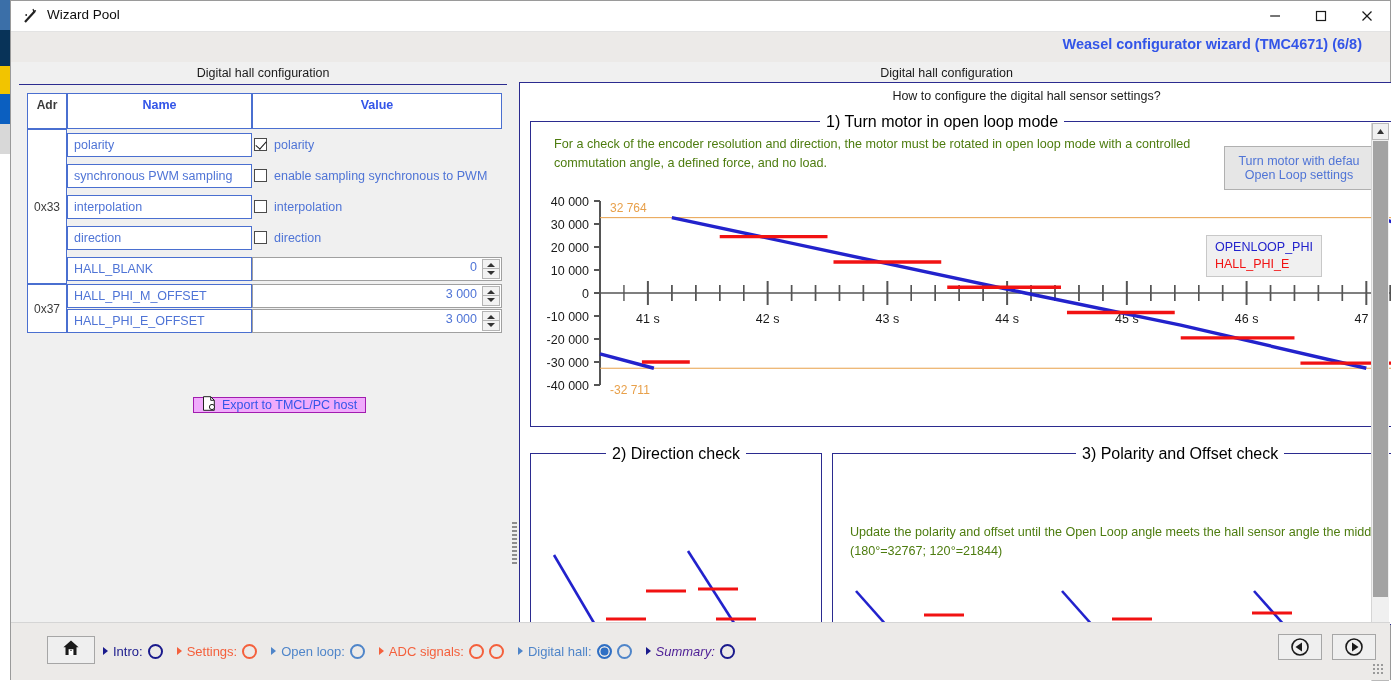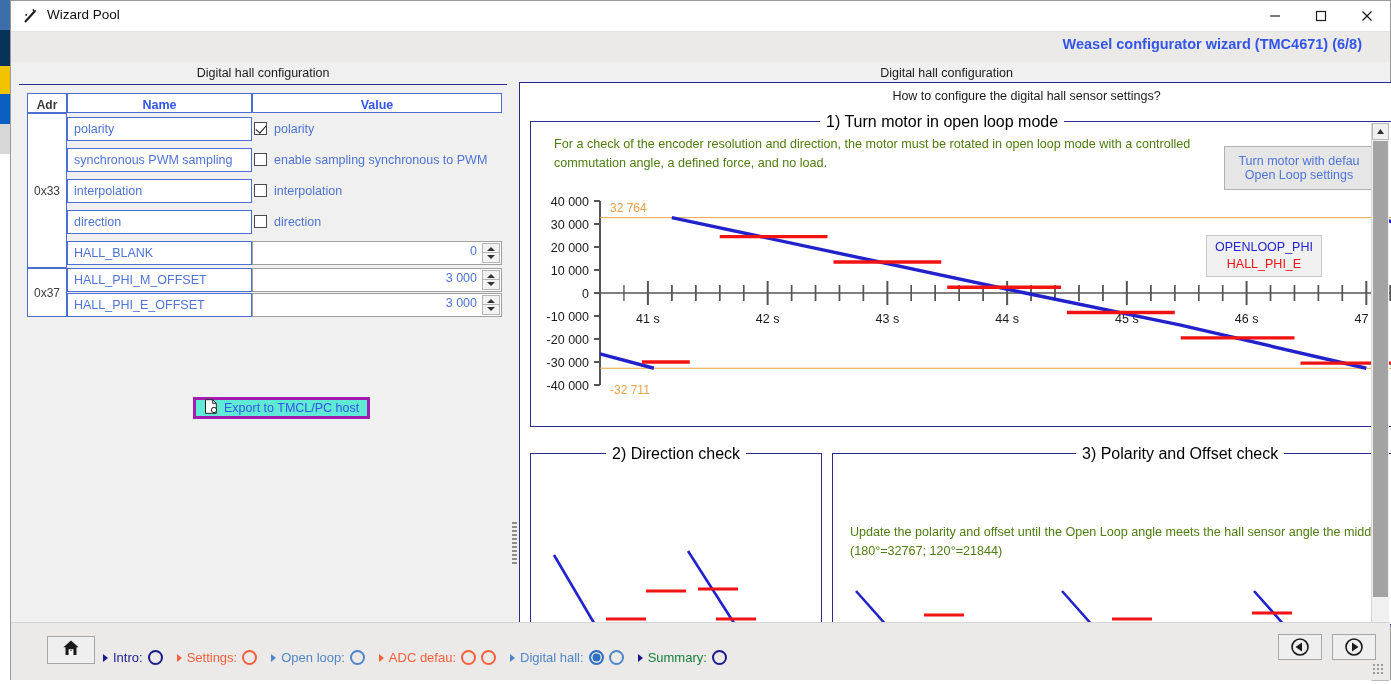--- a/index.html
+++ b/index.html
@@ -41,40 +41,40 @@
   
   #body{position:relative;height:561px;background:#f0f0f0;}
 
   
   #leftpane{position:absolute;left:8px;top:0px;width:488px;height:561px;}
   .grp-title{text-align:center;font-size:12.5px;color:#1a1a1a;padding-top:4px;}
   .grp-line{height:1px;background:#2b2b8f;margin-top:4px;}
   table.cfg{border-collapse:separate;border-spacing:0;margin-top:8px;margin-left:8px;}
   table.cfg td{padding:0;}
   .cell-box{border:1px solid #4a6fd0;box-sizing:border-box;background:#ffffff;}
-  .hdr{height:20px;line-height:22px;text-align:center;font-weight:bold;color:#3355e8;font-size:12.5px;}
+  .hdr{height:36px;line-height:22px;text-align:center;font-weight:bold;color:#3355e8;font-size:12.5px;}
   .adr{width:40px;text-align:center;color:#3b3b3b;font-size:12px;}
   .nm{width:185px;height:24px;line-height:22px;padding-left:6px;color:#4f74d6;font-size:12.5px;
       white-space:nowrap;overflow:hidden;}
   .vcell{width:250px;height:24px;}
   .chkrow{display:flex;align-items:center;height:24px;gap:7px;padding-left:2px;}
   .chk{width:13px;height:13px;border:1px solid #4a4a4a;background:#fff;position:relative;box-sizing:border-box;}
   .chk.on:after{content:"";position:absolute;left:3px;top:0px;width:5px;height:9px;
     border:solid #1a1a1a;border-width:0 1.6px 1.6px 0;transform:rotate(42deg);}
   .chklbl{color:#4f74d6;font-size:12.5px;white-space:nowrap;}
   .spin{position:relative;height:24px;border:1px solid #a0a0a0;background:#fff;box-sizing:border-box;}
   .spin .val{position:absolute;right:24px;top:2px;font-size:12.5px;color:#4f74d6;}
   .spin .arrows{position:absolute;right:1px;top:1px;width:18px;height:20px;
      border:1px solid #b4b4b4;background:#f2f2f2;box-sizing:border-box;}
   .spin .arrows i{position:absolute;left:50%;transform:translateX(-50%);width:0;height:0;}
   .spin .arrows i.up{top:3px;border-left:4px solid transparent;border-right:4px solid transparent;border-bottom:4px solid #333;}
   .spin .arrows i.dn{bottom:3px;border-left:4px solid transparent;border-right:4px solid transparent;border-top:4px solid #333;}
   .spin .mid{position:absolute;right:1px;top:10px;width:18px;height:1px;background:#b4b4b4;}
-  #export-btn{position:absolute;left:174px;top:335px;height:22px;border:3px solid #a21caf;
-     background:#5eead4;display:flex;align-items:center;gap:6px;padding:0 8px;box-sizing:border-box;}
+  #export-btn{position:absolute;left:174px;top:335px;height:16px;border:1px solid #a21caf;
+     background:#f0abfc;display:flex;align-items:center;gap:6px;padding:0 8px;box-sizing:border-box;}
   #export-btn .lbl{color:#3355e8;font-size:12.5px;}
 
   
   #splitter{position:absolute;left:500px;top:0;width:8px;height:561px;}
   #splitter .grip{position:absolute;left:1px;top:460px;width:5px;height:44px;
      background-image:repeating-linear-gradient(to bottom,#8d8d8d 0 2px,transparent 2px 4px);}
 
   
   #rightpane{position:absolute;left:508px;top:0;width:855px;height:561px;}
   #rp-inner{position:absolute;left:0;top:20px;width:1015px;height:541px;
@@ -91,21 +91,21 @@
   #chart{position:absolute;left:18px;top:110px;width:980px;height:210px;}
   #legend{position:absolute;left:668px;top:42px;background:#f0f0f0;border:1px solid #c8c8c8;
      padding:3px 8px;box-sizing:border-box;}
   #legend div{font-size:12.5px;line-height:17px;}
 
   
   #navbar{position:absolute;left:0;top:621px;width:1379px;height:57px;background:#eceae8;
      border-top:1px solid #d5d5d5;}
   #home-btn{position:absolute;left:36px;top:13px;width:48px;height:28px;background:#efefef;
      border:1px solid #a6a6a6;box-sizing:border-box;display:flex;align-items:center;justify-content:center;}
-  #steps{position:absolute;left:92px;top:14px;height:28px;display:flex;align-items:flex-end;gap:0px;}
+  #steps{position:absolute;left:92px;top:14px;height:28px;display:flex;align-items:center;gap:0px;}
   .step{display:flex;align-items:center;gap:5px;margin-right:14px;}
   .step .arrow{width:0;height:0;border-top:4px solid transparent;border-bottom:4px solid transparent;}
   .step .lbl{font-size:13px;}
   .circ{width:15px;height:15px;border-radius:50%;box-sizing:border-box;}
   #navnext{position:absolute;right:14px;top:11px;display:flex;gap:10px;}
   .navbtn{width:44px;height:26px;background:#efefef;border:1px solid #a6a6a6;box-sizing:border-box;
      display:flex;align-items:center;justify-content:center;}
   #resize-grip{position:absolute;right:6px;bottom:5px;width:12px;height:12px;
      background-image:radial-gradient(#9a9a9a 1px,transparent 1.2px);background-size:4px 4px;}
 
@@ -439,21 +439,21 @@
               <line x1="181.73684210526312" y1="43.650000000000006" x2="289.4999999999998" y2="43.650000000000006" stroke="#f11212" stroke-width="3.4"></line>
               <line x1="295.4868421052626" y1="68.95" x2="403.2500000000001" y2="68.95" stroke="#f11212" stroke-width="3.4"></line>
               <line x1="409.23684210526295" y1="94.25" x2="522.9868421052632" y2="94.25" stroke="#f11212" stroke-width="3.4"></line>
               <line x1="528.973684210526" y1="119.55" x2="636.7368421052627" y2="119.55" stroke="#f11212" stroke-width="3.4"></line>
               <line x1="642.7236842105264" y1="144.85" x2="756.4736842105259" y2="144.85" stroke="#f11212" stroke-width="3.4"></line>
               <line x1="762.4605263157895" y1="170.15" x2="870.2236842105261" y2="170.15" stroke="#f11212" stroke-width="3.4"></line>
               <line x1="936.0789473684206" y1="54" x2="972" y2="54" stroke="#f11212" stroke-width="3.4"></line>
             </svg>
           <div id="legend">
             <div style="color:#2222cc;">OPENLOOP_PHI</div>
-            <div style="color:#f11212;text-align:center;">HALL_PHI_E</div>
+            <div style="color:#f11212;">HALL_PHI_E</div>
           </div>
         </div>
 
         <div class="sec-box" style="left:10px;top:370px;width:292px;height:172px;"></div>
         <div style="position:absolute;left:86px;top:362px;background:#fff;padding:0 6px;">2) Direction check</div>
         <svg style="position:absolute;left:18px;top:462px;" width="280" height="80" viewBox="0 0 280 80">
           <line x1="16" y1="10" x2="56" y2="78" stroke="#2222cc" stroke-width="2.6"></line>
           <line x1="150" y1="6" x2="196" y2="78" stroke="#2222cc" stroke-width="2.6"></line>
           <line x1="108" y1="46" x2="148" y2="46" stroke="#f11212" stroke-width="3"></line>
           <line x1="160" y1="44" x2="200" y2="44" stroke="#f11212" stroke-width="3"></line>
@@ -511,33 +511,33 @@
           <span class="lbl" style="color: rgb(244, 96, 60);">Settings:</span>
           <span class="circ" style="border: 2px solid rgb(244, 96, 60); background: transparent;"></span>
         </div>
         <div class="step">
           <span class="arrow" style="border-left: 5px solid rgb(79, 133, 201);"></span>
           <span class="lbl" style="color: rgb(79, 133, 201);">Open loop:</span>
           <span class="circ" style="border: 2px solid rgb(79, 133, 201); background: transparent;"></span>
         </div>
         <div class="step">
           <span class="arrow" style="border-left: 5px solid rgb(244, 96, 60);"></span>
-          <span class="lbl" style="color: rgb(244, 96, 60);">ADC defau:</span>
+          <span class="lbl" style="color: rgb(244, 96, 60);">ADC signals:</span>
           <span class="circ" style="border: 2px solid rgb(244, 96, 60); background: transparent;"></span>
           <span class="circ" style="border: 2px solid rgb(244, 96, 60); background: transparent;"></span>
         </div>
         <div class="step">
           <span class="arrow" style="border-left: 5px solid rgb(79, 133, 201);"></span>
           <span class="lbl" style="color: rgb(79, 133, 201);">Digital hall:</span>
           <span class="circ" style="border: 2px solid rgb(47, 111, 196); background: rgb(47, 111, 196); box-shadow: rgb(236, 234, 232) 0px 0px 0px 1.5px inset;"></span>
           <span class="circ" style="border: 2px solid rgb(79, 133, 201); background: transparent;"></span>
         </div>
         <div class="step">
           <span class="arrow" style="border-left: 5px solid rgb(26, 26, 140);"></span>
-          <span class="lbl" style="color: #15803d;">Summary:</span>
+          <span class="lbl" style="color: #4c1d95; font-style: italic;">Summary:</span>
           <span class="circ" style="border: 2px solid rgb(26, 26, 140); background: transparent;"></span>
         </div>
       </div>
     <div id="navnext">
       <div class="navbtn">
         <svg width="20" height="20" viewBox="0 0 20 20">
           <circle cx="10" cy="10" r="8" fill="none" stroke="#1a1a1a" stroke-width="1.6"></circle>
           <polygon points="12,5.5 12,14.5 5.5,10" fill="#1a1a1a"></polygon>
         </svg>
       </div>

